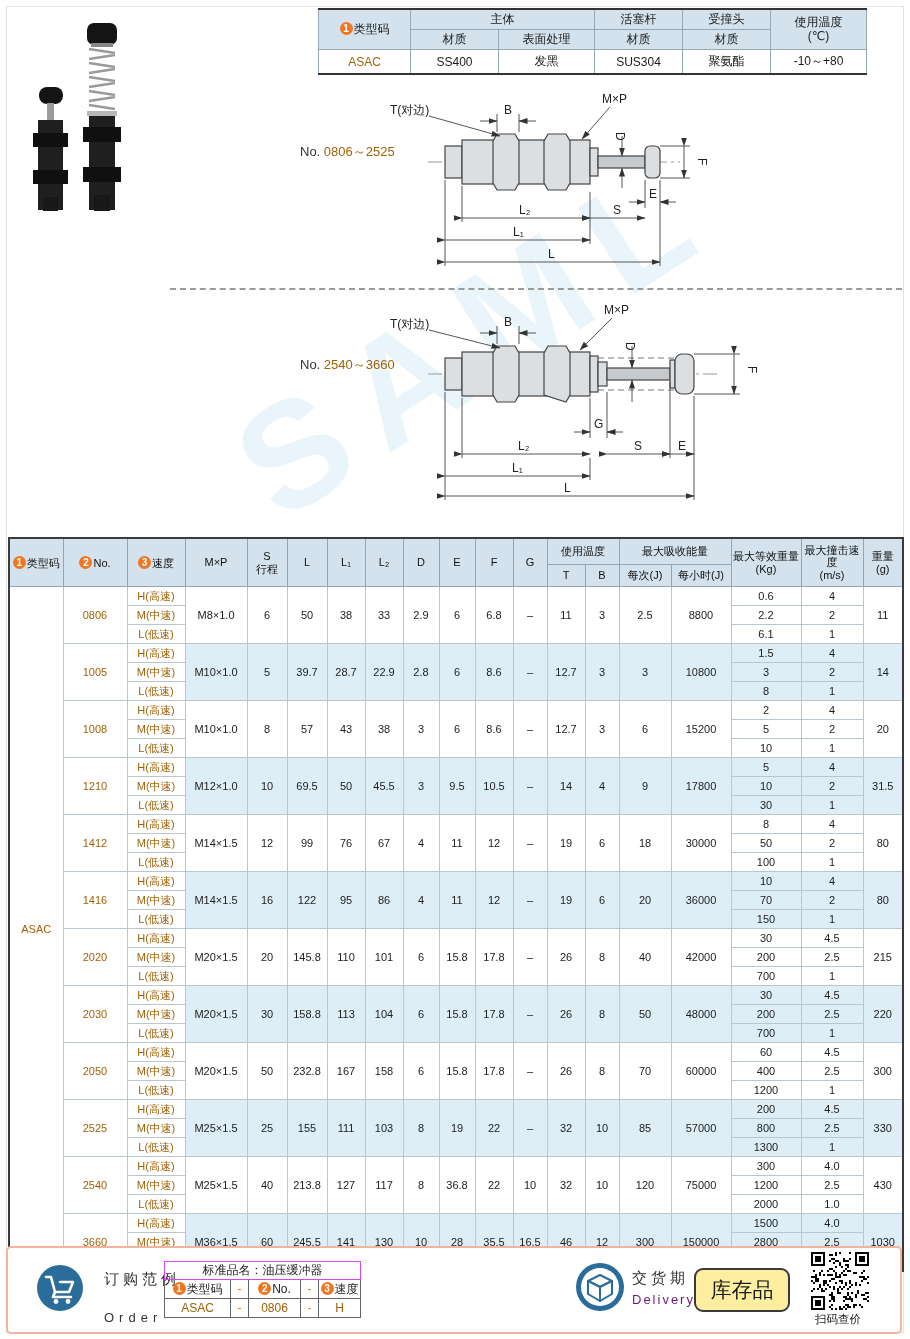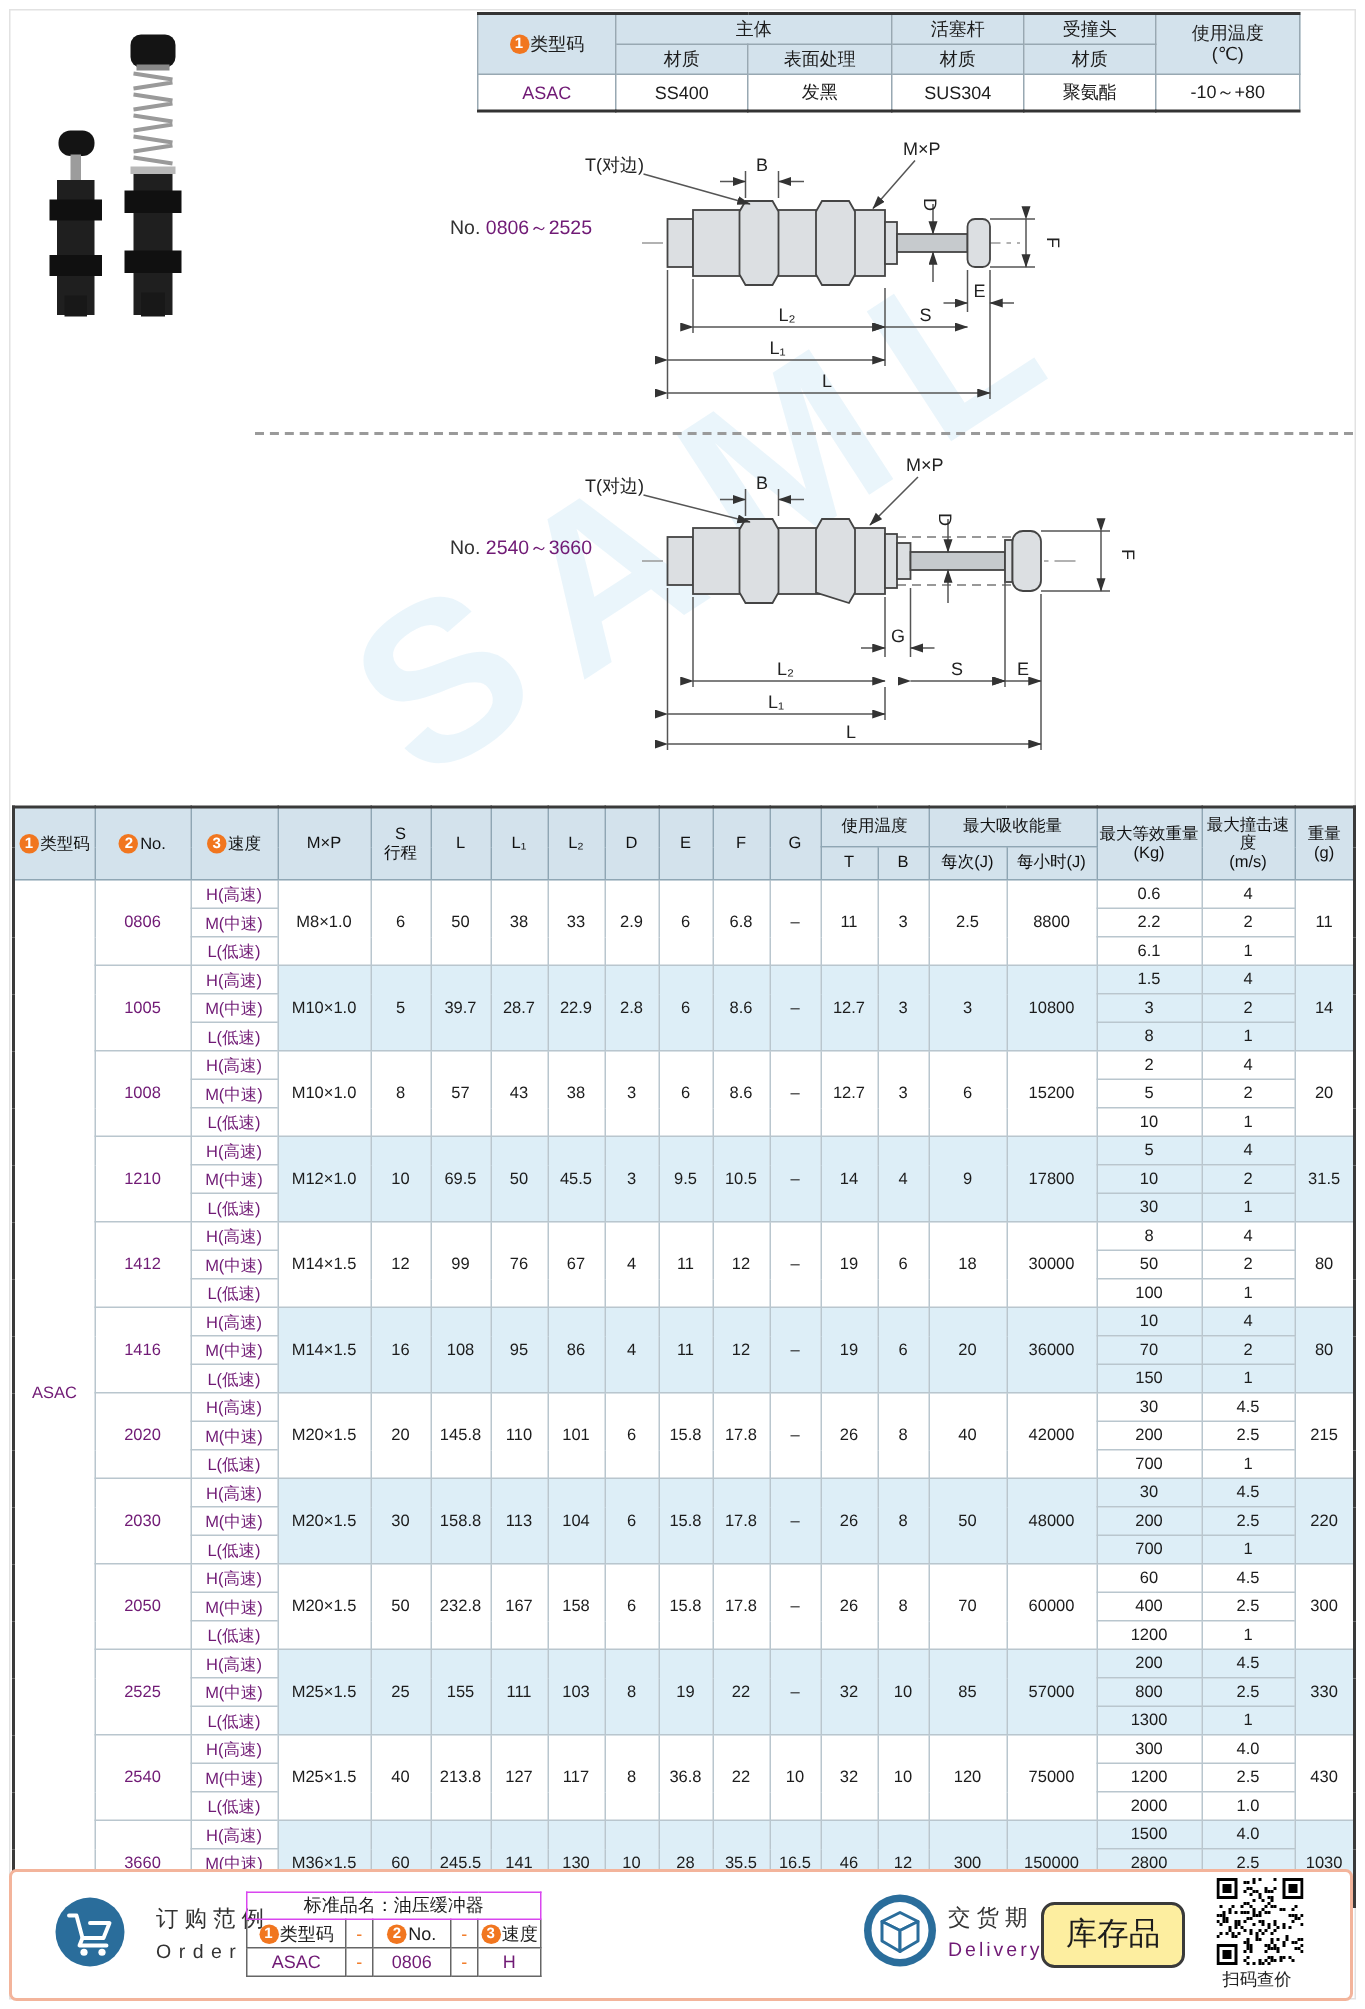--- a/index.html
+++ b/index.html
@@ -15,21 +15,21 @@
 
   
   table.mat{position:absolute;left:318px;top:8px;width:548px;border-collapse:collapse;table-layout:fixed;
             border-top:2px solid #333;border-bottom:2px solid #333;}
   .mat th{background:#d3e2ec;border:1px solid #98a8b2;font-weight:normal;font-size:12px;height:19px;padding:0;}
   .mat td{background:#fff;border:1px solid #98a8b2;font-size:12px;height:23px;padding:0;text-align:center;}
   .two-line{line-height:1.15;}
 
   .cnum{display:inline-block;width:13px;height:13px;border-radius:50%;background:#f1761f;color:#fff;
         font-size:10px;line-height:13px;text-align:center;font-weight:bold;vertical-align:1px;margin-right:1px;}
-  .link{color:#701a75;}
+  .link{color:#a16207;}
 
   
   .diag-cap{position:absolute;font-size:13px;color:#333;margin-top:44px;}
   .dash-sep{position:absolute;left:170px;top:288px;width:732px;border-top:2px dashed #9a9a9a;}
 
   svg text{font-family:"Liberation Sans","DejaVu Sans",sans-serif;}
 
   
   table.spec{position:absolute;left:8px;top:537px;border-collapse:collapse;table-layout:fixed;background:#fff;
              border:2px solid #3a3a3a;}
@@ -41,21 +41,21 @@
   .spec tr.gs td{border-top:1.5px solid #4a4a4a;}
   .spec tbody tr:first-child td{border-top:none;}
   .spec tr.tint td.v{background:#ddeef7;}
   .spec td.typecode{background:#fff;}
 
   
   .footer{position:absolute;left:6px;top:1246px;width:892px;height:84px;border:2px solid #f3b49b;
           border-radius:5px;background:#fff;}
   .footer .abs{position:absolute;}
   .order-cn{font-size:15px;letter-spacing:4px;color:#333;}
-  .order-en{font-size:13px;letter-spacing:5px;color:#333;margin-top:4px;}
+  .order-en{font-size:13px;letter-spacing:5px;color:#333;margin-top:21px;}
   table.otab{border-collapse:collapse;table-layout:fixed;width:196px;}
   .otab th{border:1px solid #d946ef;font-size:12px;font-weight:normal;height:17px;padding:0;}
   .otab td{border:1px solid #666;font-size:12px;height:18px;padding:0;text-align:center;}
   .odash{color:#f1761f;}
   .badge{position:absolute;left:686px;top:20px;width:92px;height:40px;background:#fdeea0;border:2px solid #3a3a3a;
          border-radius:9px;text-align:center;line-height:40px;font-size:21px;color:#1c1c1c;}
   .qr-cap{position:absolute;left:792px;top:64px;width:76px;text-align:center;font-size:11.5px;color:#222;}
 </style>
 </head>
 <body>
@@ -461,21 +461,21 @@
         <tr class="">
           <td class="link">L(低速)</td>
           <td class="v">100</td>
           <td class="v">1</td>
         </tr>
         <tr class="tint gs">
           <td rowspan="3" class="link">1416</td>
           <td class="link">H(高速)</td>
           <td rowspan="3" class="v">M14×1.5</td>
           <td rowspan="3" class="v">16</td>
-          <td rowspan="3" class="v">108</td>
+          <td rowspan="3" class="v">122</td>
           <td rowspan="3" class="v">95</td>
           <td rowspan="3" class="v">86</td>
           <td rowspan="3" class="v">4</td>
           <td rowspan="3" class="v">11</td>
           <td rowspan="3" class="v">12</td>
           <td rowspan="3" class="v">–</td>
           <td rowspan="3" class="v">19</td>
           <td rowspan="3" class="v">6</td>
           <td rowspan="3" class="v">20</td>
           <td rowspan="3" class="v">36000</td>

